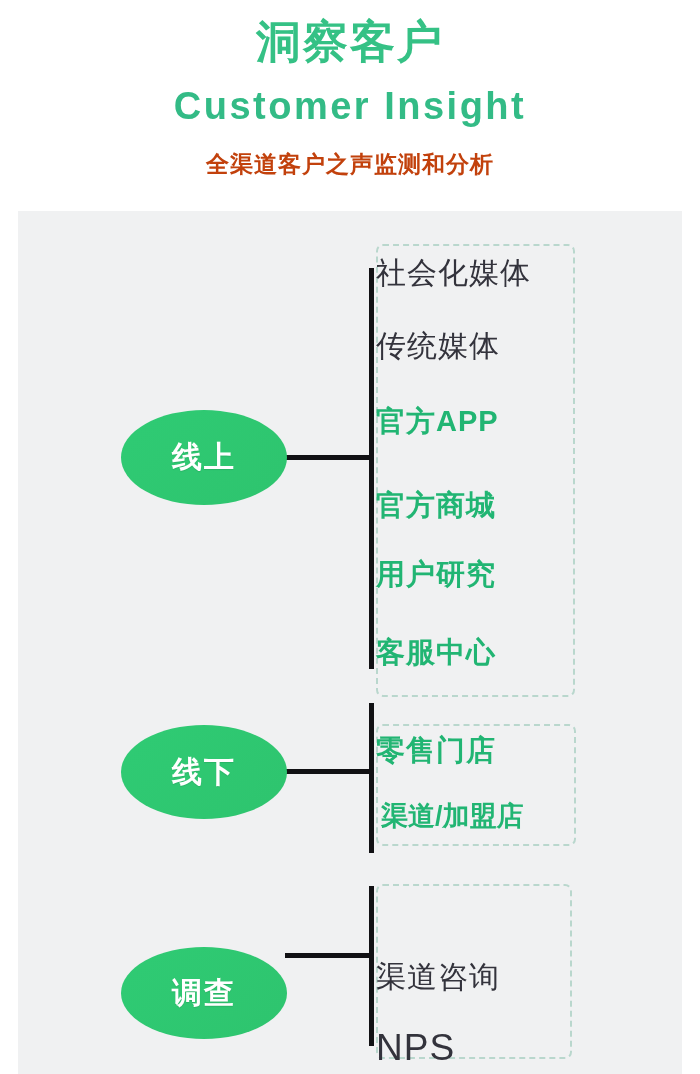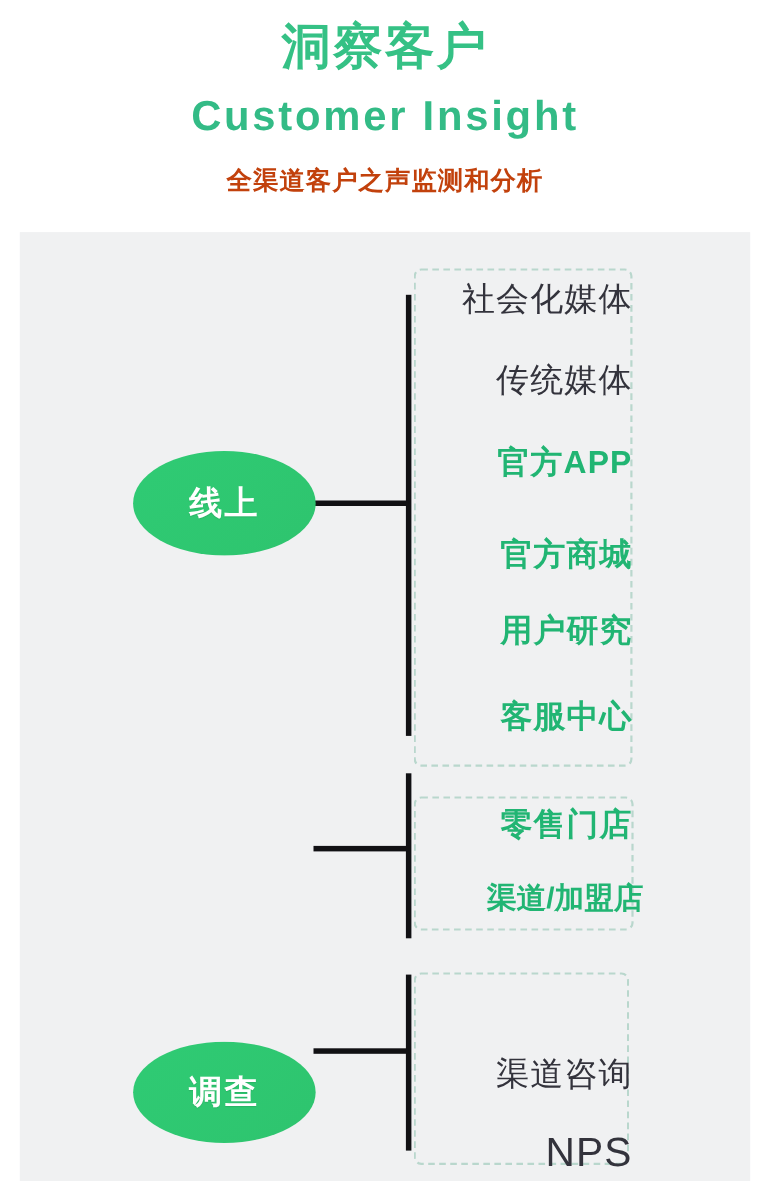--- a/index.html
+++ b/index.html
@@ -118,21 +118,21 @@
   }
   #dash-online  { left: 358px; top: 33px;  width: 199px; height: 453px; }
   #dash-offline { left: 358px; top: 513px; width: 200px; height: 122px; }
   #dash-survey  { left: 358px; top: 673px; width: 196px; height: 175px; }
 
   
   .leaf {
     position: absolute;
     width: 199px;
     left: 358px;
-    text-align: right;
+    text-align: left;
     white-space: nowrap;
     line-height: 1;
   }
   .leaf-plain {
     font-size: 30px;
     font-weight: normal;
     color: #33333c;
     letter-spacing: 1px;
   }
   .leaf-green {
@@ -158,21 +158,21 @@
 
   
   #leaf-o-0 { top: 47px;  }
   #leaf-o-1 { top: 120px; }
   #leaf-o-2 { top: 196px; }
   #leaf-o-3 { top: 280px; }
   #leaf-o-4 { top: 349px; }
   #leaf-o-5 { top: 417px; margin-top: 10px; }
   
   #leaf-f-0 { top: 525px; }
-  #leaf-f-1 { top: 592px; }
+  #leaf-f-1 { top: 592px; margin-left: 11px; }
   
   #leaf-s-0 { top: 684px; }
   #leaf-s-1 { top: 751px; }
   #leaf-s-2 { top: 818px; }
 </style>
 </head>
 <body>
 
 <div class="header">
   <div class="title-cn">洞察客户</div>
@@ -189,20 +189,23 @@
   <div class="v-connector" id="v-online"></div>
   <div class="v-connector" id="v-offline"></div>
   <div class="v-connector" id="v-survey"></div>
   <div class="h-connector" id="h-online"></div>
   <div class="h-connector" id="h-offline"></div>
   <div class="h-connector" id="h-survey"></div>
 
   <div class="node" id="node-online">
     <span class="node-label">线上</span>
   </div>
+  <div class="node" id="node-offline">
+    <span class="node-label">线下</span>
+  </div>
   <div class="node" id="node-survey">
     <span class="node-label">调查</span>
   </div>
 
   <div class="leaf leaf-plain" id="leaf-o-0">社会化媒体</div>
   <div class="leaf leaf-plain" id="leaf-o-1">传统媒体</div>
   <div class="leaf leaf-green" id="leaf-o-2">官方APP</div>
   <div class="leaf leaf-green" id="leaf-o-3">官方商城</div>
   <div class="leaf leaf-green" id="leaf-o-4">用户研究</div>
   <div class="leaf leaf-green" id="leaf-o-5">客服中心</div>

